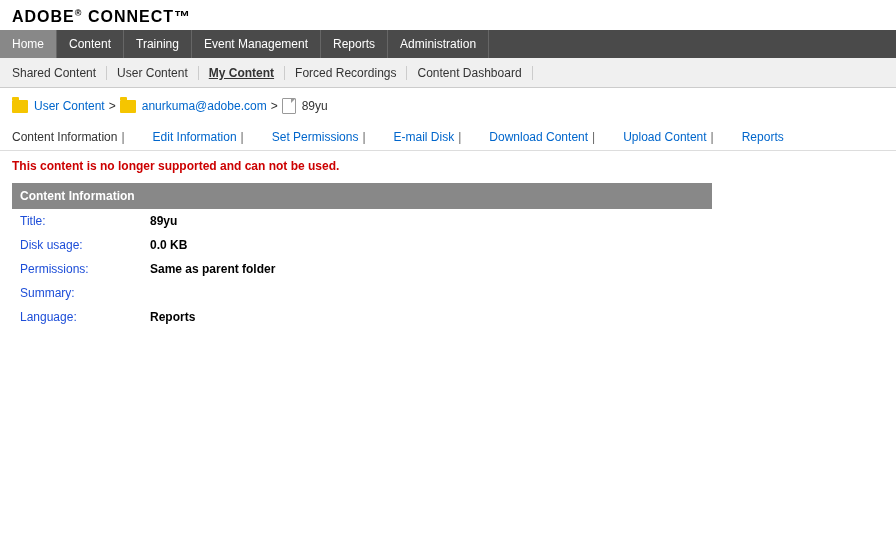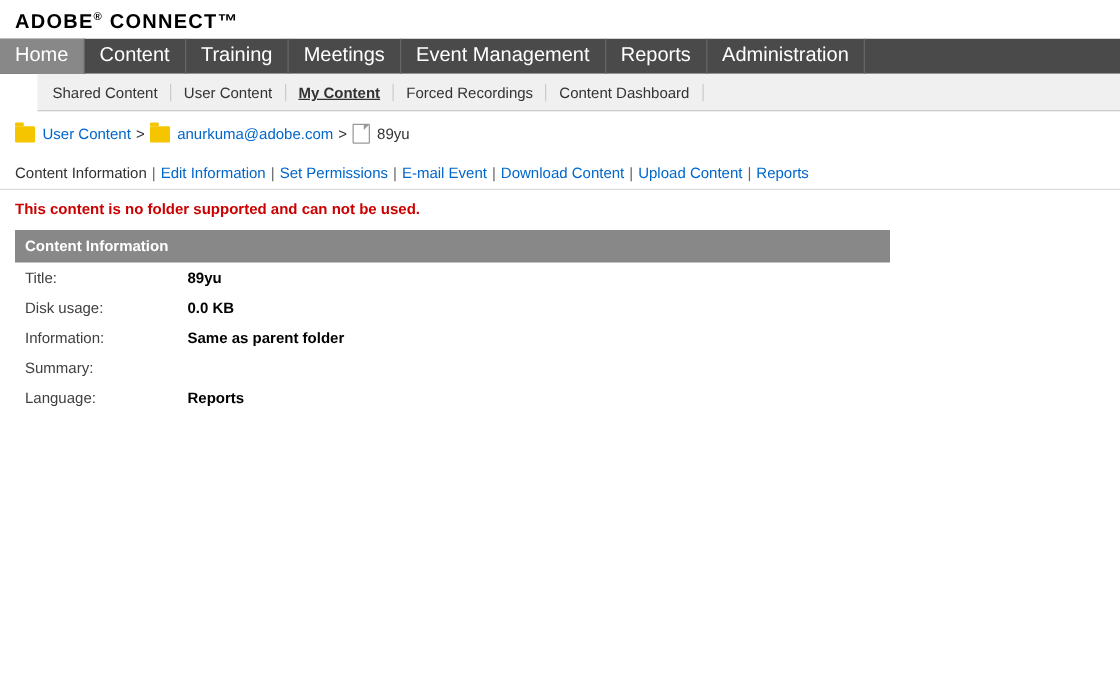--- a/index.html
+++ b/index.html
@@ -24,42 +24,41 @@
 
     
     #main-nav {
       background: #4a4a4a;
       display: flex;
       align-items: stretch;
       height: 28px;
     }
     .nav-item {
       color: #fff;
-      font-size: 16px;
+      font-size: 12px;
       padding: 0 12px;
       display: flex;
       align-items: center;
       cursor: pointer;
       border-right: 1px solid #666;
       white-space: nowrap;
     }
     .nav-item:first-child {
       background: #888;
     }
     .nav-item.active { background: #888; }
 
     
     #sub-nav {
       background: #f0f0f0;
       border-bottom: 1px solid #ccc;
       display: flex;
       align-items: center;
       padding: 0 8px;
       height: 30px;
-      margin-left: 30px;
     }
     .sub-nav-item {
       font-size: 12px;
       color: #333;
       padding: 0 10px;
       cursor: pointer;
       border-right: 1px solid #ccc;
       white-space: nowrap;
     }
     .sub-nav-item:first-child { padding-left: 4px; }
@@ -130,20 +129,21 @@
       display: flex;
       align-items: center;
       flex-wrap: wrap;
       gap: 2px;
       font-size: 12px;
     }
     .action-link {
       color: #0066cc;
       cursor: pointer;
       text-decoration: none;
+      margin-left: 24px;
     }
     .action-separator {
       color: #666;
       margin: 0 2px;
     }
     .action-current {
       color: #333;
       font-weight: normal;
     }
 
@@ -172,42 +172,41 @@
       font-size: 12px;
       padding: 6px 8px;
     }
     .info-row td {
       padding: 5px 8px;
       font-size: 12px;
       vertical-align: top;
       border: none;
     }
     .info-row td:first-child {
-      color: #404040;
+      color: #1d4ed8;
       width: 130px;
     }
     .info-row td:last-child {
       font-weight: bold;
       color: #000;
     }
   </style>
 </head>
 <body>
 
 <div id="logo-bar">
   <span id="logo-text">
     <span>ADOBE</span><span class="registered">®</span>&nbsp;<span>CONNECT™</span>
   </span>
 </div>
 
 <div id="main-nav">
   <div class="nav-item active">Home</div>
   <div class="nav-item">Content</div>
   <div class="nav-item">Training</div>
-  <div class="nav-item">Meetings</div>
   <div class="nav-item">Event Management</div>
   <div class="nav-item">Reports</div>
   <div class="nav-item">Administration</div>
 </div>
 
 <div id="sub-nav">
   <span class="sub-nav-item">Shared Content</span>
   <span class="sub-nav-item">User Content</span>
   <span class="sub-nav-item active">My Content</span>
   <span class="sub-nav-item">Forced Recordings</span>
@@ -225,49 +224,49 @@
   <span>89yu</span>
 </div>
 
 <div id="action-bar">
   <span class="action-current">Content Information</span>
   <span class="action-separator">|</span>
   <a class="action-link">Edit Information</a>
   <span class="action-separator">|</span>
   <a class="action-link">Set Permissions</a>
   <span class="action-separator">|</span>
-  <a class="action-link">E-mail Event</a>
+  <a class="action-link">E-mail Disk</a>
   <span class="action-separator">|</span>
   <a class="action-link">Download Content</a>
   <span class="action-separator">|</span>
   <a class="action-link">Upload Content</a>
   <span class="action-separator">|</span>
   <a class="action-link">Reports</a>
 </div>
 
 <div id="content-area">
-  <div id="warning-msg">This content is no folder supported and can not be used.</div>
+  <div id="warning-msg">This content is no longer supported and can not be used.</div>
 
   <table class="info-table">
     <thead>
       <tr>
         <td colspan="2" class="info-table-header">Content Information</td>
       </tr>
     </thead>
     <tbody id="info-rows">
     <tr class="info-row">
           <td>Title:</td>
           <td>89yu</td>
         </tr>
         <tr class="info-row">
           <td>Disk usage:</td>
           <td>0.0 KB</td>
         </tr>
         <tr class="info-row">
-          <td>Information:</td>
+          <td>Permissions:</td>
           <td>Same as parent folder</td>
         </tr>
         <tr class="info-row">
           <td>Summary:</td>
           <td></td>
         </tr>
         <tr class="info-row">
           <td>Language:</td>
           <td>Reports</td>
         </tr>

